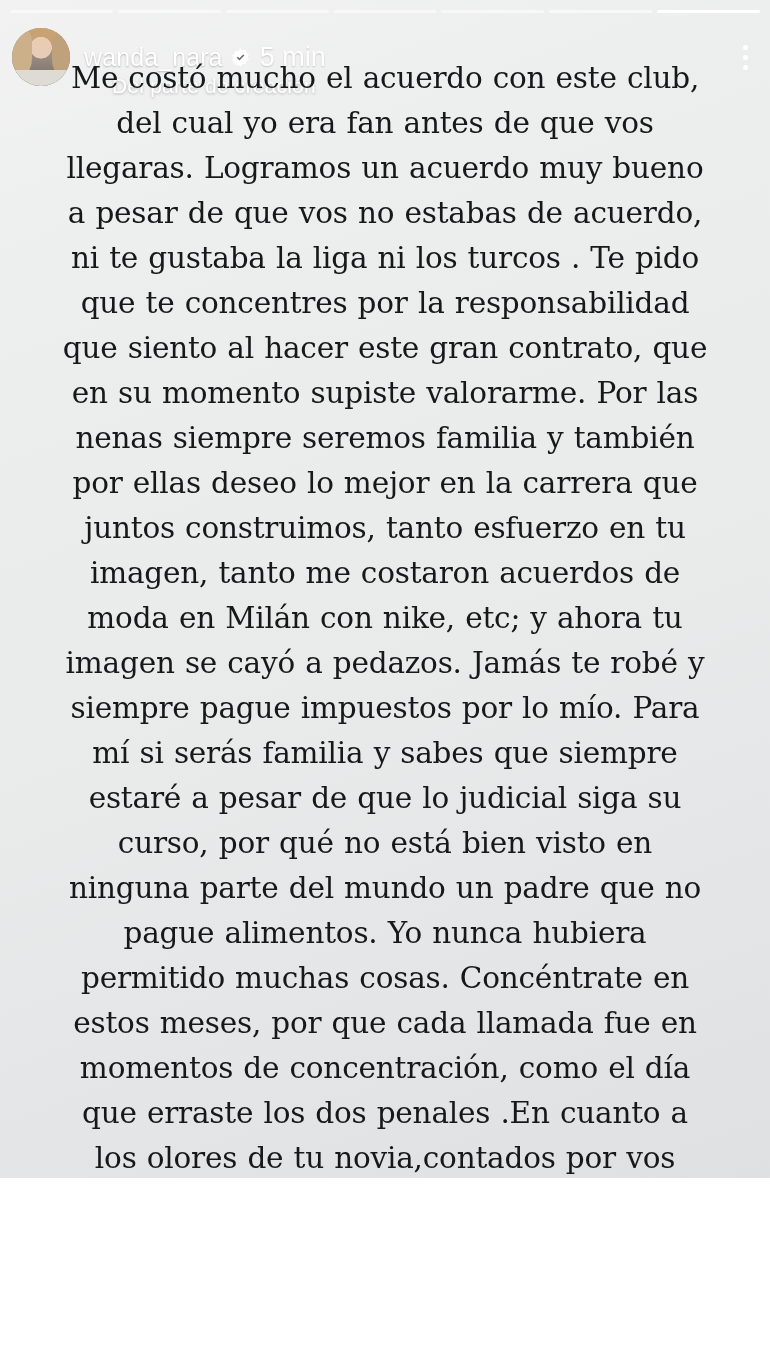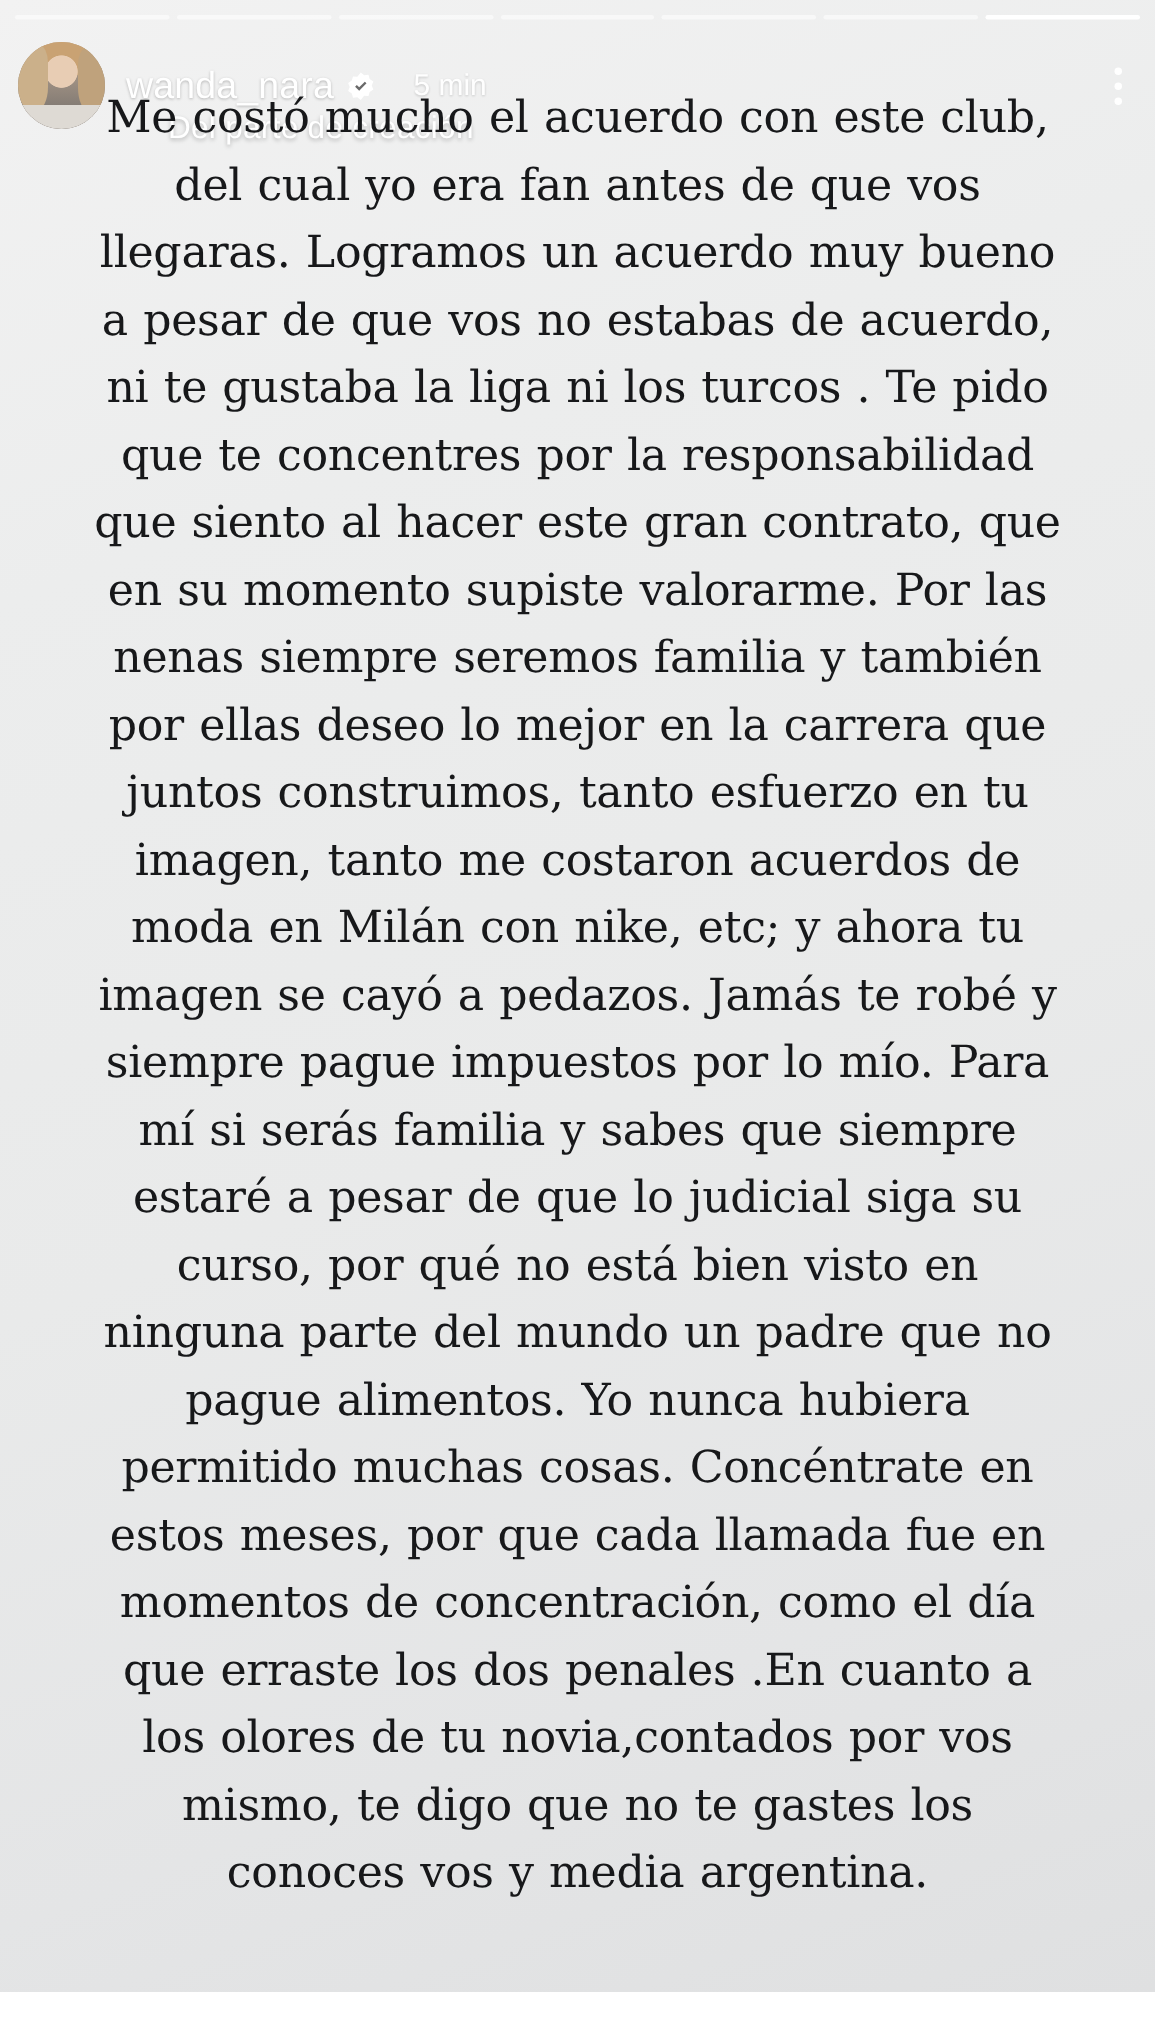--- a/index.html
+++ b/index.html
@@ -10,21 +10,21 @@
   body {
     width: 770px;
     height: 1357px;
     font-family: "Liberation Sans", sans-serif;
     overflow: hidden;
   }
 
   .story {
     position: relative;
     width: 770px;
-    height: 1328px;
+    height: 1178px;
     background: linear-gradient(160deg, #f2f2f2 0%, #eceded 25%, #e9eaea 55%, #e4e5e6 80%, #dfe0e1 100%);
     overflow: hidden;
   }
 
   
   .progress-row {
     position: absolute;
     top: 10px;
     left: 10px;
     right: 10px;
@@ -104,22 +104,22 @@
     text-shadow: 0 1px 2px rgba(0,0,0,0.25);
   }
   .verified {
     width: 21px;
     height: 21px;
     display: inline-block;
     flex: 0 0 auto;
   }
   .timestamp {
     color: #ffffff;
-    font-size: 20px;
-    margin-left: 18px;
+    font-size: 27px;
+    margin-left: 2px;
     opacity: 0.95;
     text-shadow: 0 1px 2px rgba(0,0,0,0.2);
   }
   .menu-dots {
     margin-left: auto;
     width: 26px;
     height: 40px;
     display: flex;
     flex-direction: column;
     align-items: center;

